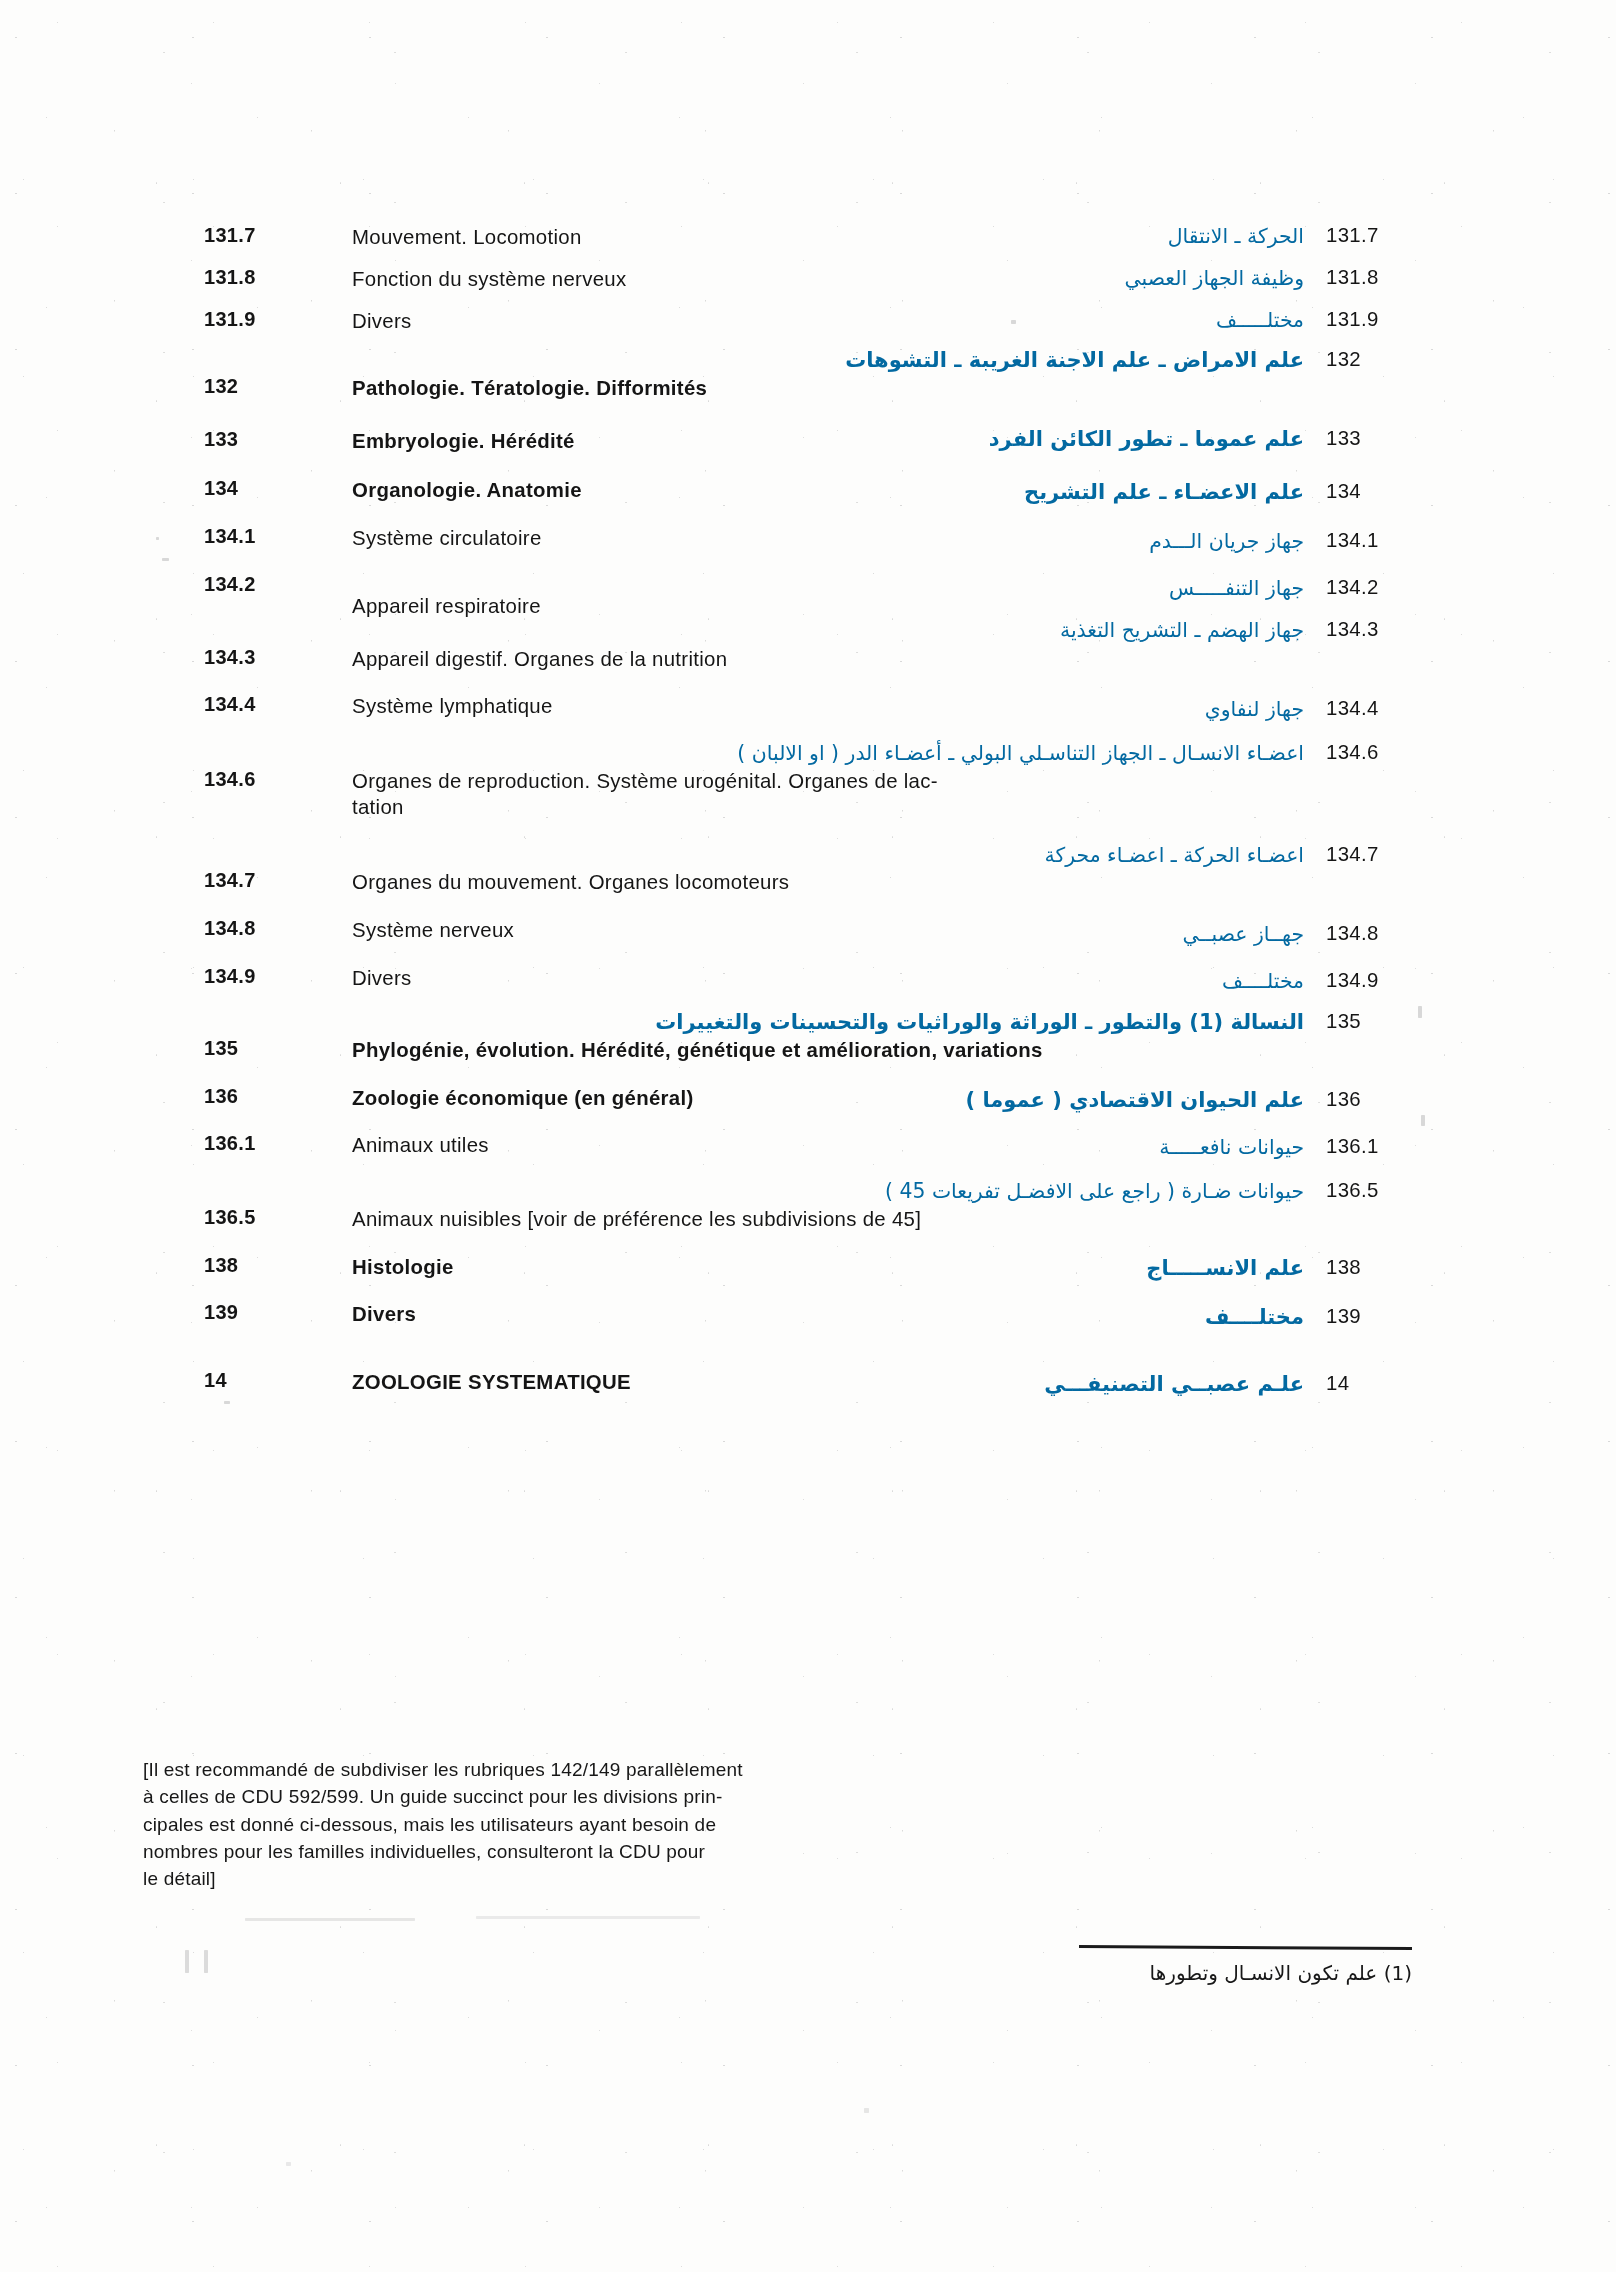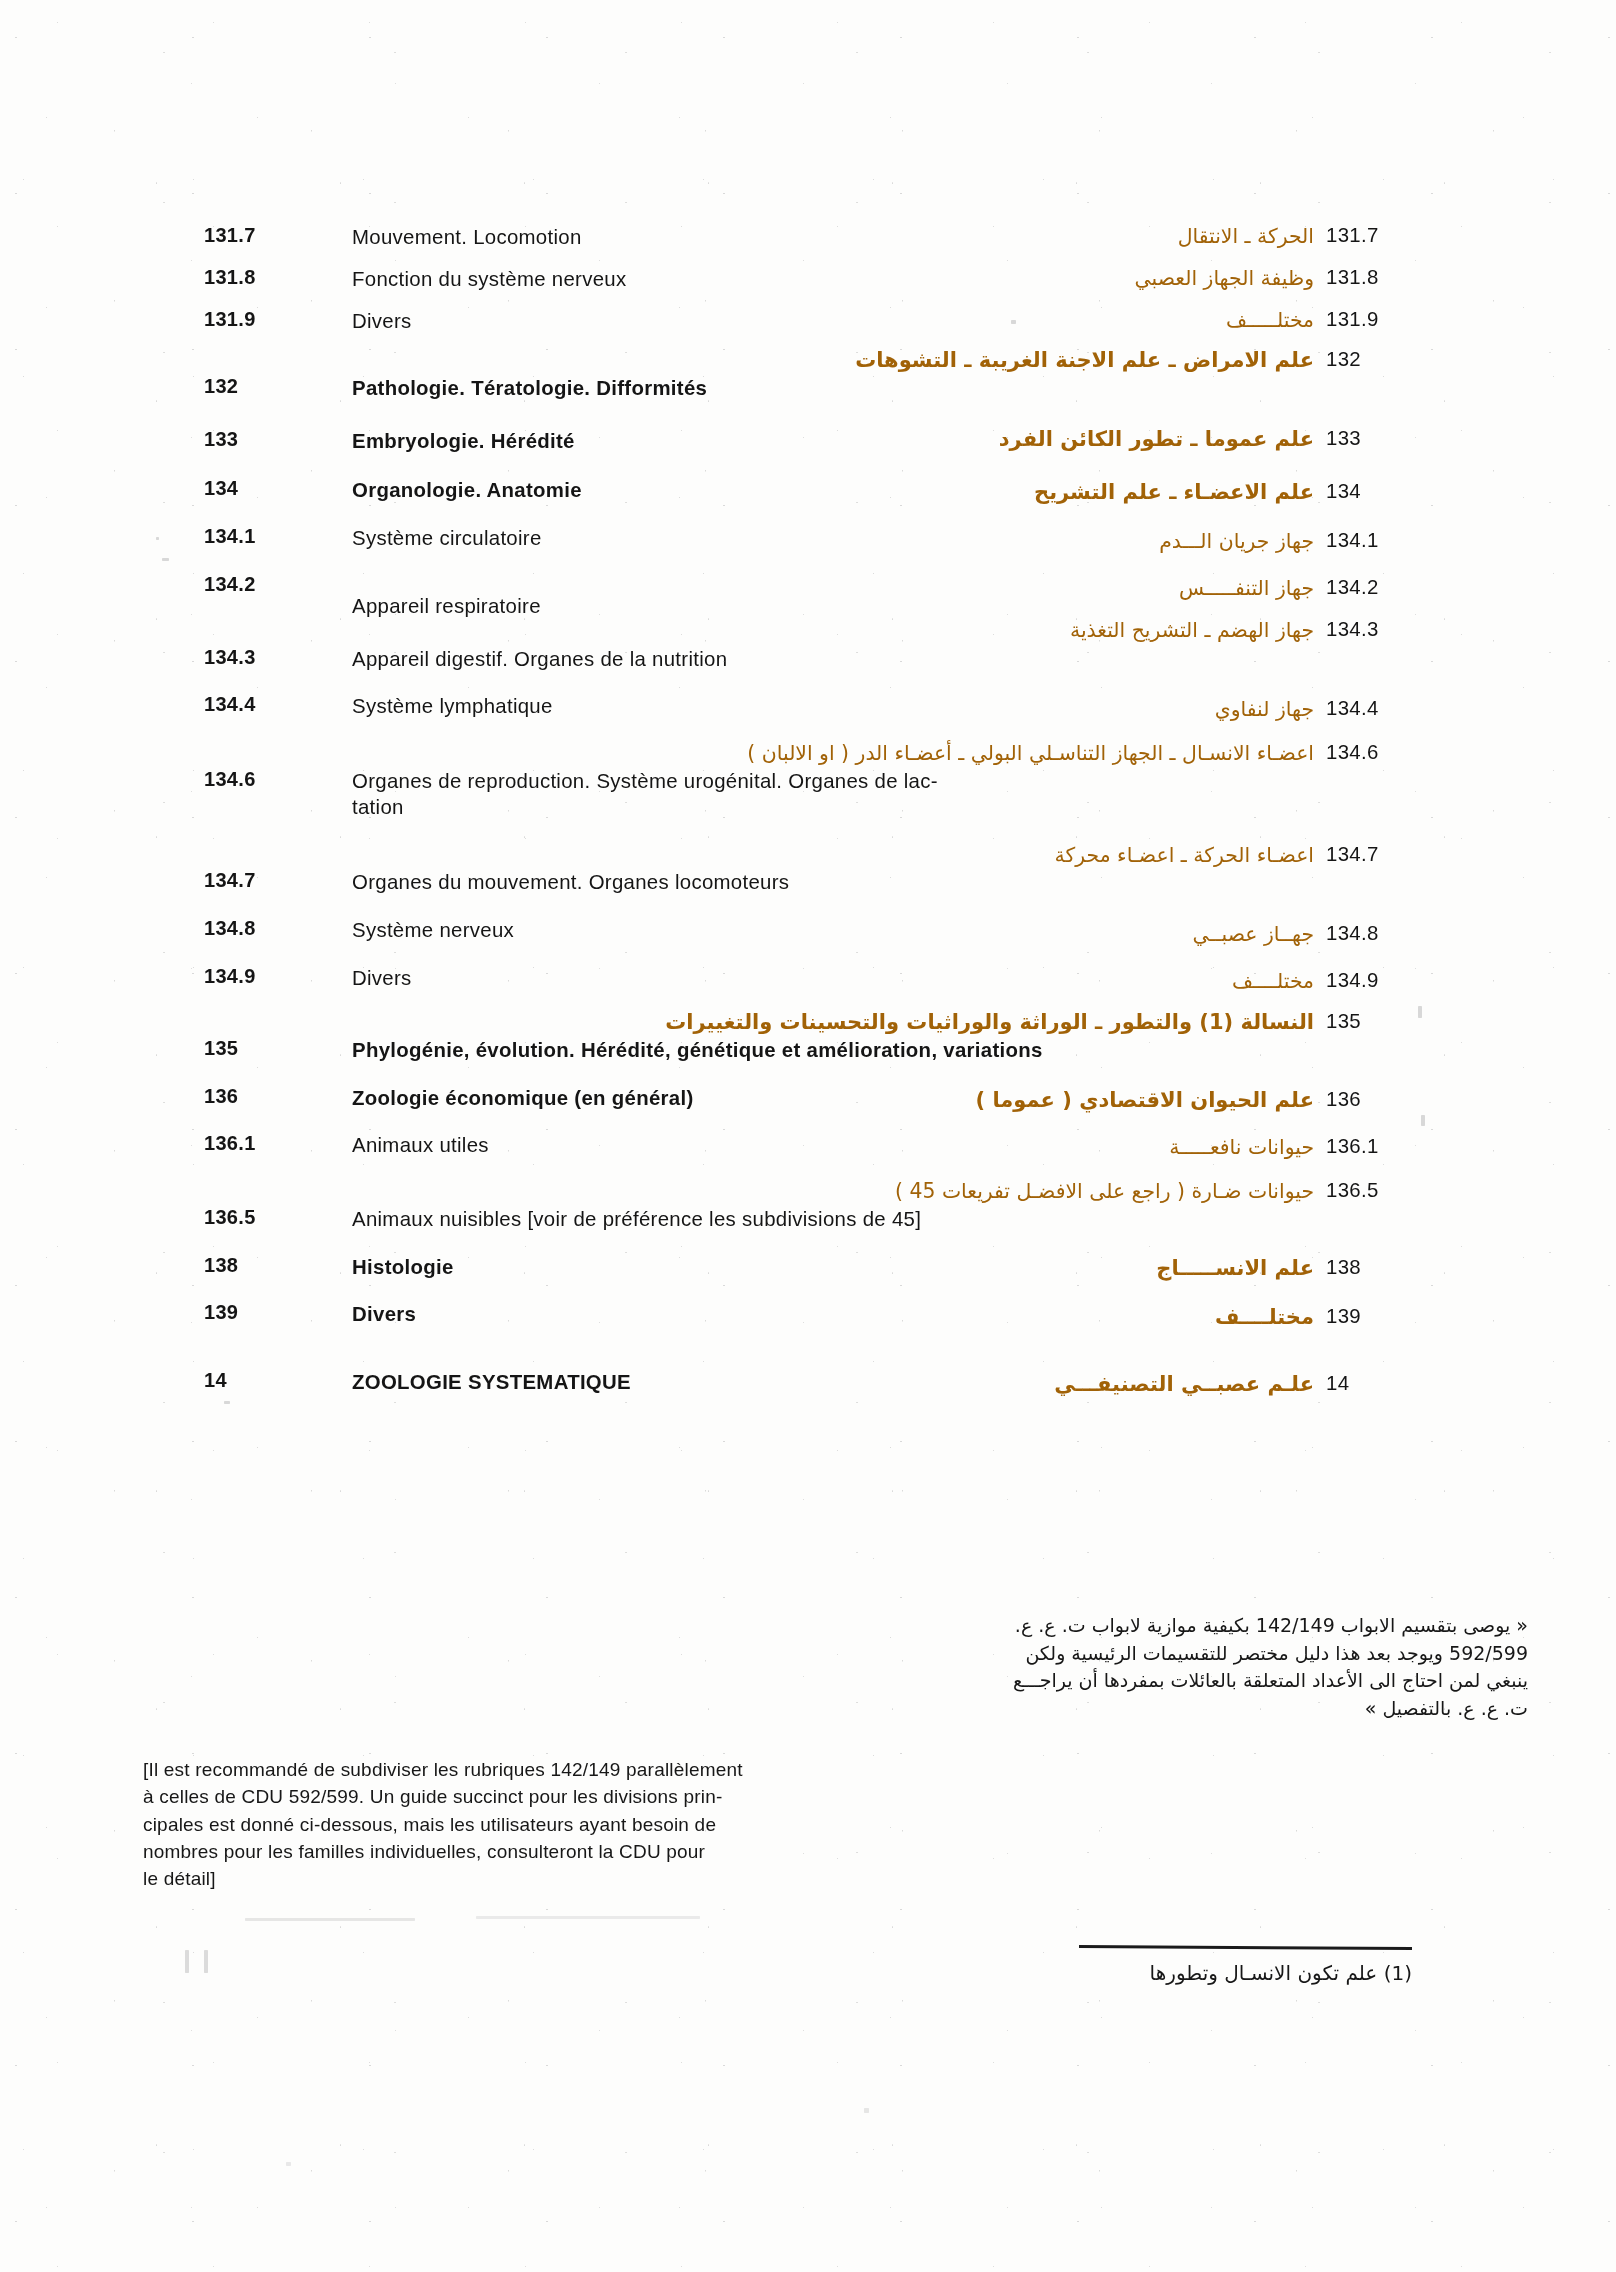--- a/index.html
+++ b/index.html
@@ -80,27 +80,27 @@
     top: 0;
     width: 102px;
     text-align: left;
     font-size: 20.4px;
     color: #151515;
     letter-spacing: 0.3px;
   }
 
   .lbl-ar {
     position: absolute;
-    right: 114px;
+    right: 124px;
     top: 0;
     direction: rtl;
     unicode-bidi: isolate;
     font-family: "DejaVu Sans", "Liberation Sans", sans-serif;
     font-size: 20.4px;
-    color: #a16207;
+    color: #0369a1;
     white-space: nowrap;
   }
   .lbl-ar.bold { font-weight: 700; font-size: 21px; }
 
   
   .note-ar {
     position: absolute;
     right: 88px;
     direction: rtl;
     unicode-bidi: isolate;
@@ -295,24 +295,20 @@
         <div class="num-ar" style="top: 1081px;">139</div>
       </div>
       <div class="row" style="height: 0px;">
         <div class="num-fr" style="top: 1145px;">14</div>
         <div class="lbl-fr bold" style="top: 1145px;">ZOOLOGIE SYSTEMATIQUE</div>
         <div class="lbl-ar bold" style="top: 1148px;">علـم عصبــي التصنيفـــي</div>
         <div class="num-ar" style="top: 1148px;">14</div>
       </div>
     </div>
 
-  <div class="note-ar" style="top:1612px; width:938px;">« يوصى بتقسيم الابواب 142/149 بكيفية موازية لابواب ت. ع. ع.
-592/599 ويوجد بعد هذا دليل مختصر للتقسيمات الرئيسية ولكن
-ينبغي لمن احتاج الى الأعداد المتعلقة بالعائلات بمفردها أن يراجـــع
-ت. ع. ع. بالتفصيل »</div>
 
   <div class="note-fr" style="top:1756px; width:966px;">[Il est recommandé de subdiviser les rubriques 142/149 parallèlement
 à celles de CDU 592/599. Un guide succinct pour les divisions prin-
 cipales est donné ci-dessous, mais les utilisateurs ayant besoin de
 nombres pour les familles individuelles, consulteront la CDU pour
 le détail]</div>
 
   <div class="footnote-rule"></div>
   <div class="footnote">(1)    علم تكون الانسـال وتطورها</div>
 

